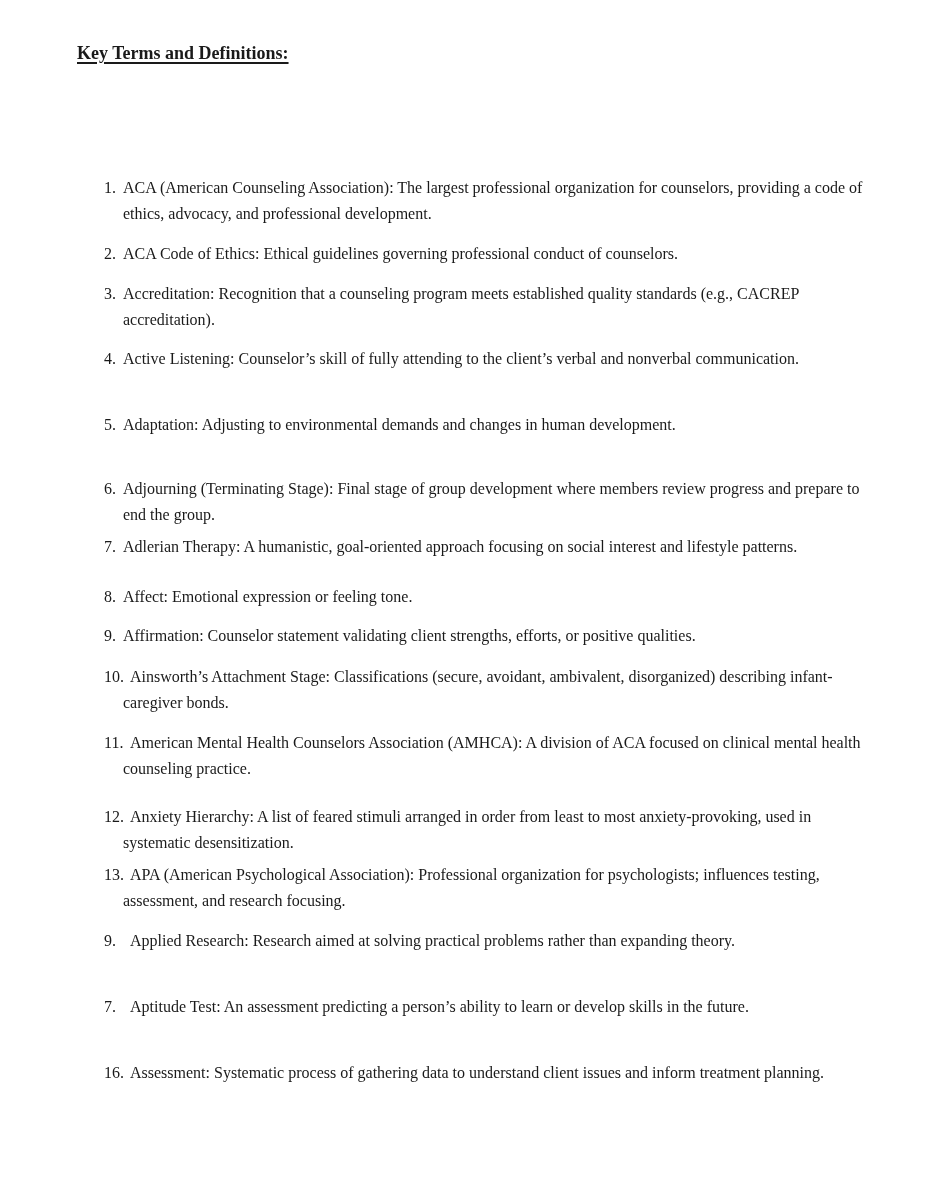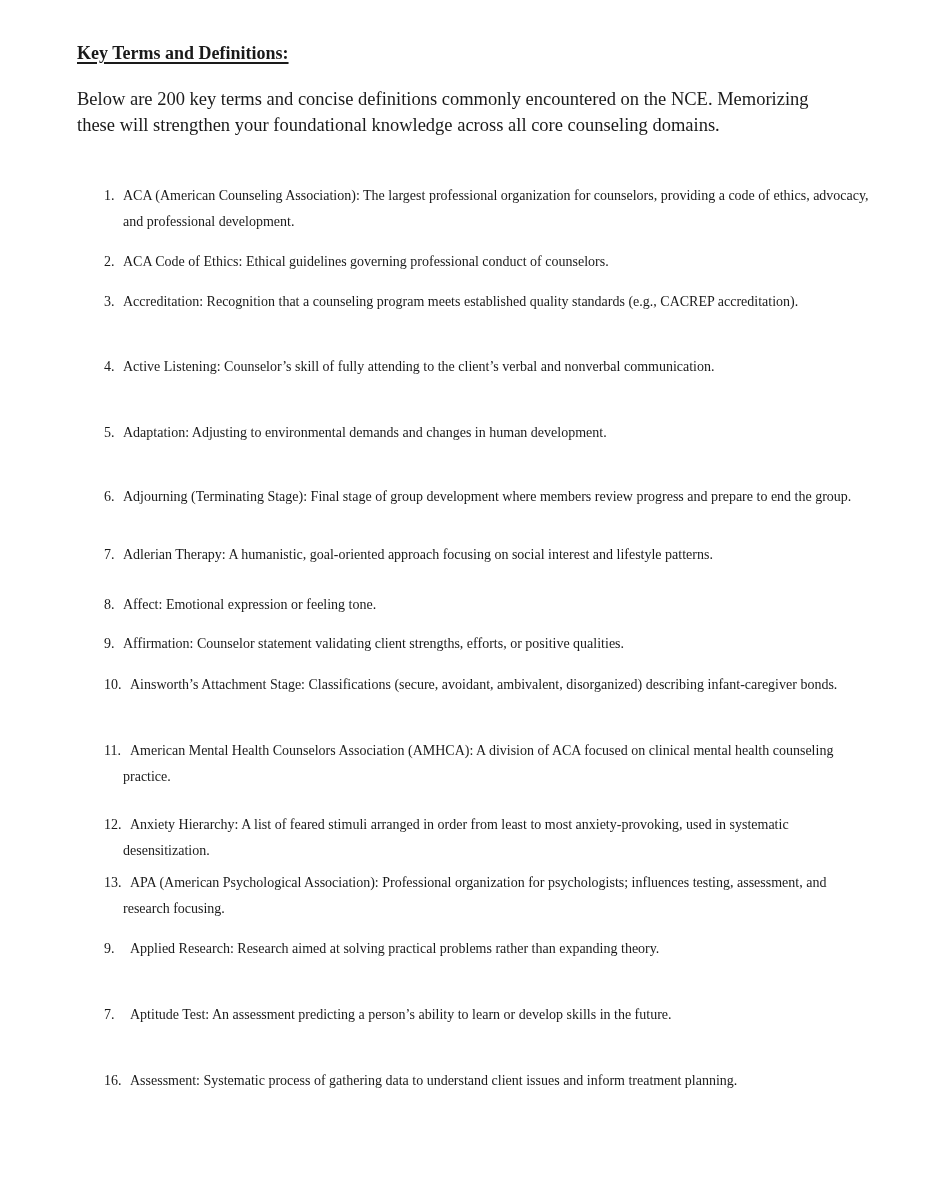--- a/index.html
+++ b/index.html
@@ -14,32 +14,31 @@
     font-size: 18px; font-weight: bold; text-decoration: underline;
     text-underline-offset: 3px; text-decoration-thickness: 2px;
   }
   .intro {
     position: absolute; left: 77px; top: 86px; width: 760px;
     font-size: 18.5px; line-height: 26px;
   }
   .list { position: absolute; left: 0; top: 0; }
   .item {
     position: absolute; left: 104px; width: 750px;
-    font-size: 14px; line-height: 26px;
-    padding-left: 19px; text-indent: -19px; margin-top: 8px;
+    font-size: 16px; line-height: 26px;
+    padding-left: 19px; text-indent: -19px;
   }
   .item .num { display: inline-block; min-width: 19px; text-indent: 0; }
   .item.two .num { min-width: 19px; }
 </style>
 </head>
 <body>
 
 <div class="page">
   <div class="heading">Key Terms and Definitions:</div>
-  <div class="intro">Below are 200 key terms and concise definitions commonly encountered on the NCE. Memorizing these will strengthen your foundational knowledge across all core counseling domains.</div>
 
   <div class="list">
     <div class="item" style="top:175px"><span class="num">1.</span><span>ACA (American Counseling Association): The largest professional organization for counselors, providing a code of ethics, advocacy, and professional development.</span></div>
     <div class="item" style="top:241px"><span class="num">2.</span><span>ACA Code of Ethics: Ethical guidelines governing professional conduct of counselors.</span></div>
     <div class="item" style="top:281px"><span class="num">3.</span><span>Accreditation: Recognition that a counseling program meets established quality standards (e.g., CACREP accreditation).</span></div>
     <div class="item" style="top:346px"><span class="num">4.</span><span>Active Listening: Counselor’s skill of fully attending to the client’s verbal and nonverbal communication.</span></div>
     <div class="item" style="top:412px"><span class="num">5.</span><span>Adaptation: Adjusting to environmental demands and changes in human development.</span></div>
     <div class="item" style="top:476px"><span class="num">6.</span><span>Adjourning (Terminating Stage): Final stage of group development where members review progress and prepare to end the group.</span></div>
     <div class="item" style="top:534px"><span class="num">7.</span><span>Adlerian Therapy: A humanistic, goal-oriented approach focusing on social interest and lifestyle patterns.</span></div>
     <div class="item" style="top:584px"><span class="num">8.</span><span>Affect: Emotional expression or feeling tone.</span></div>

